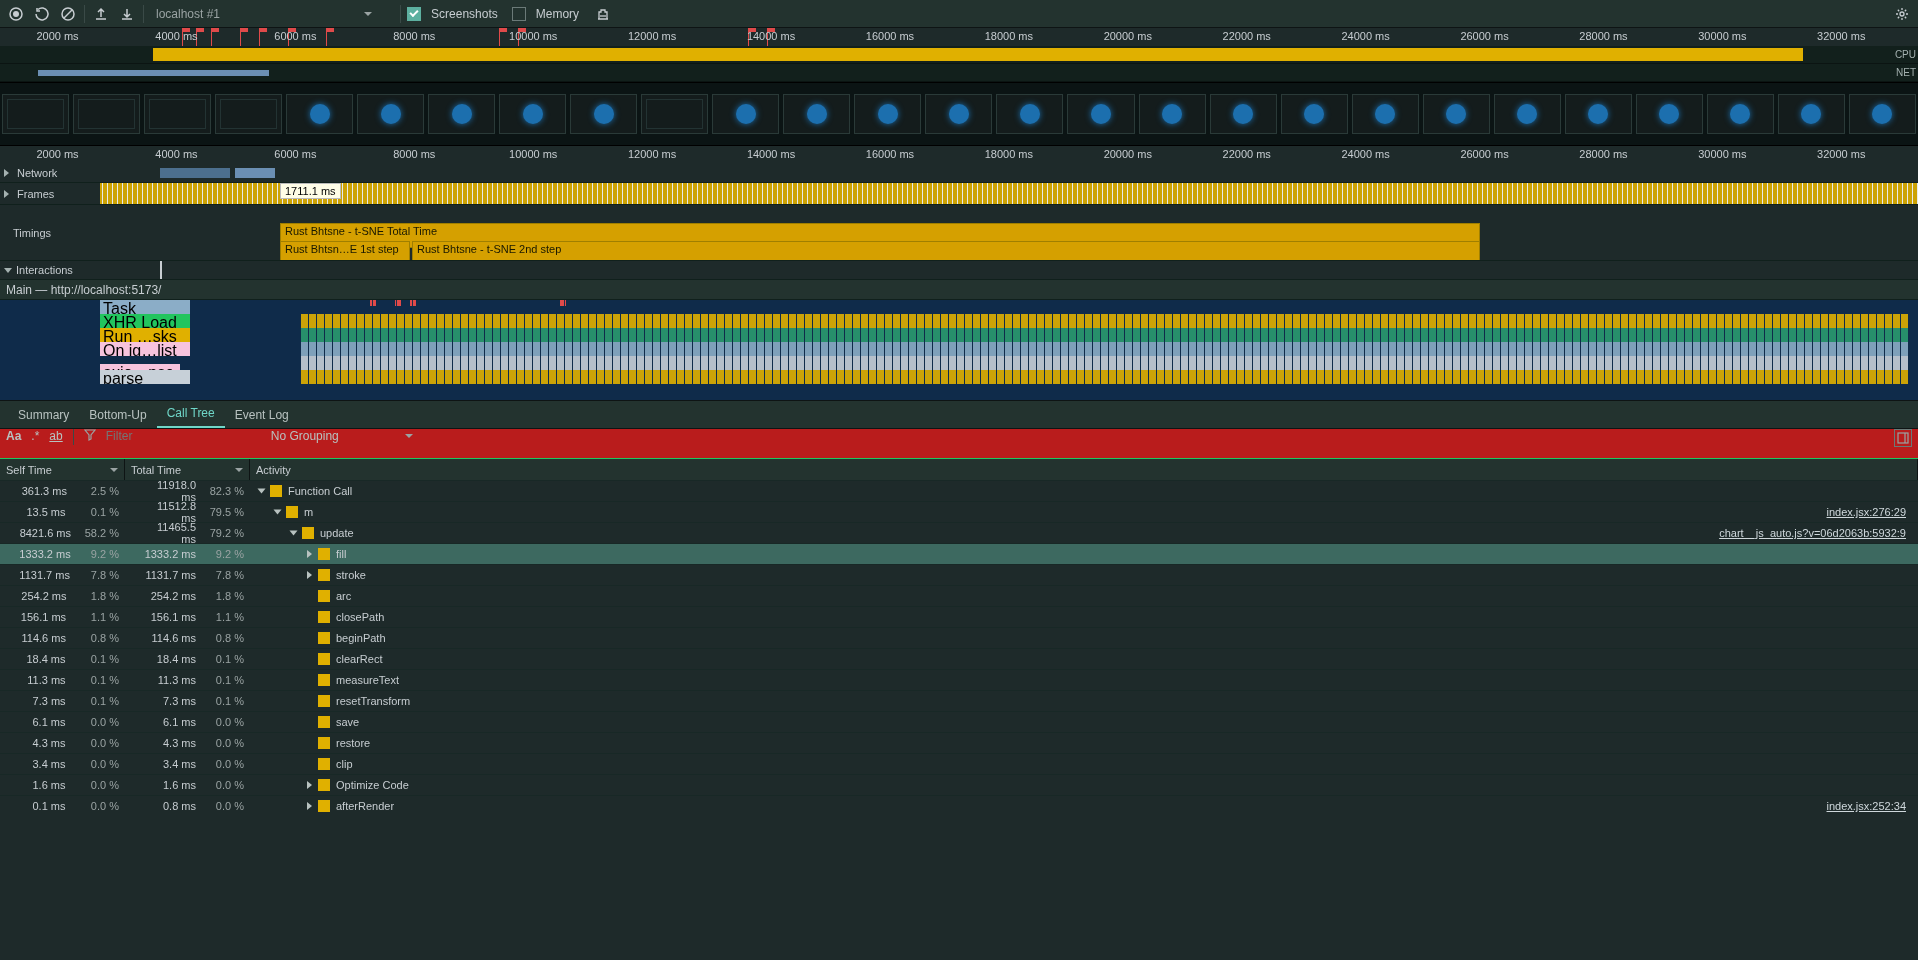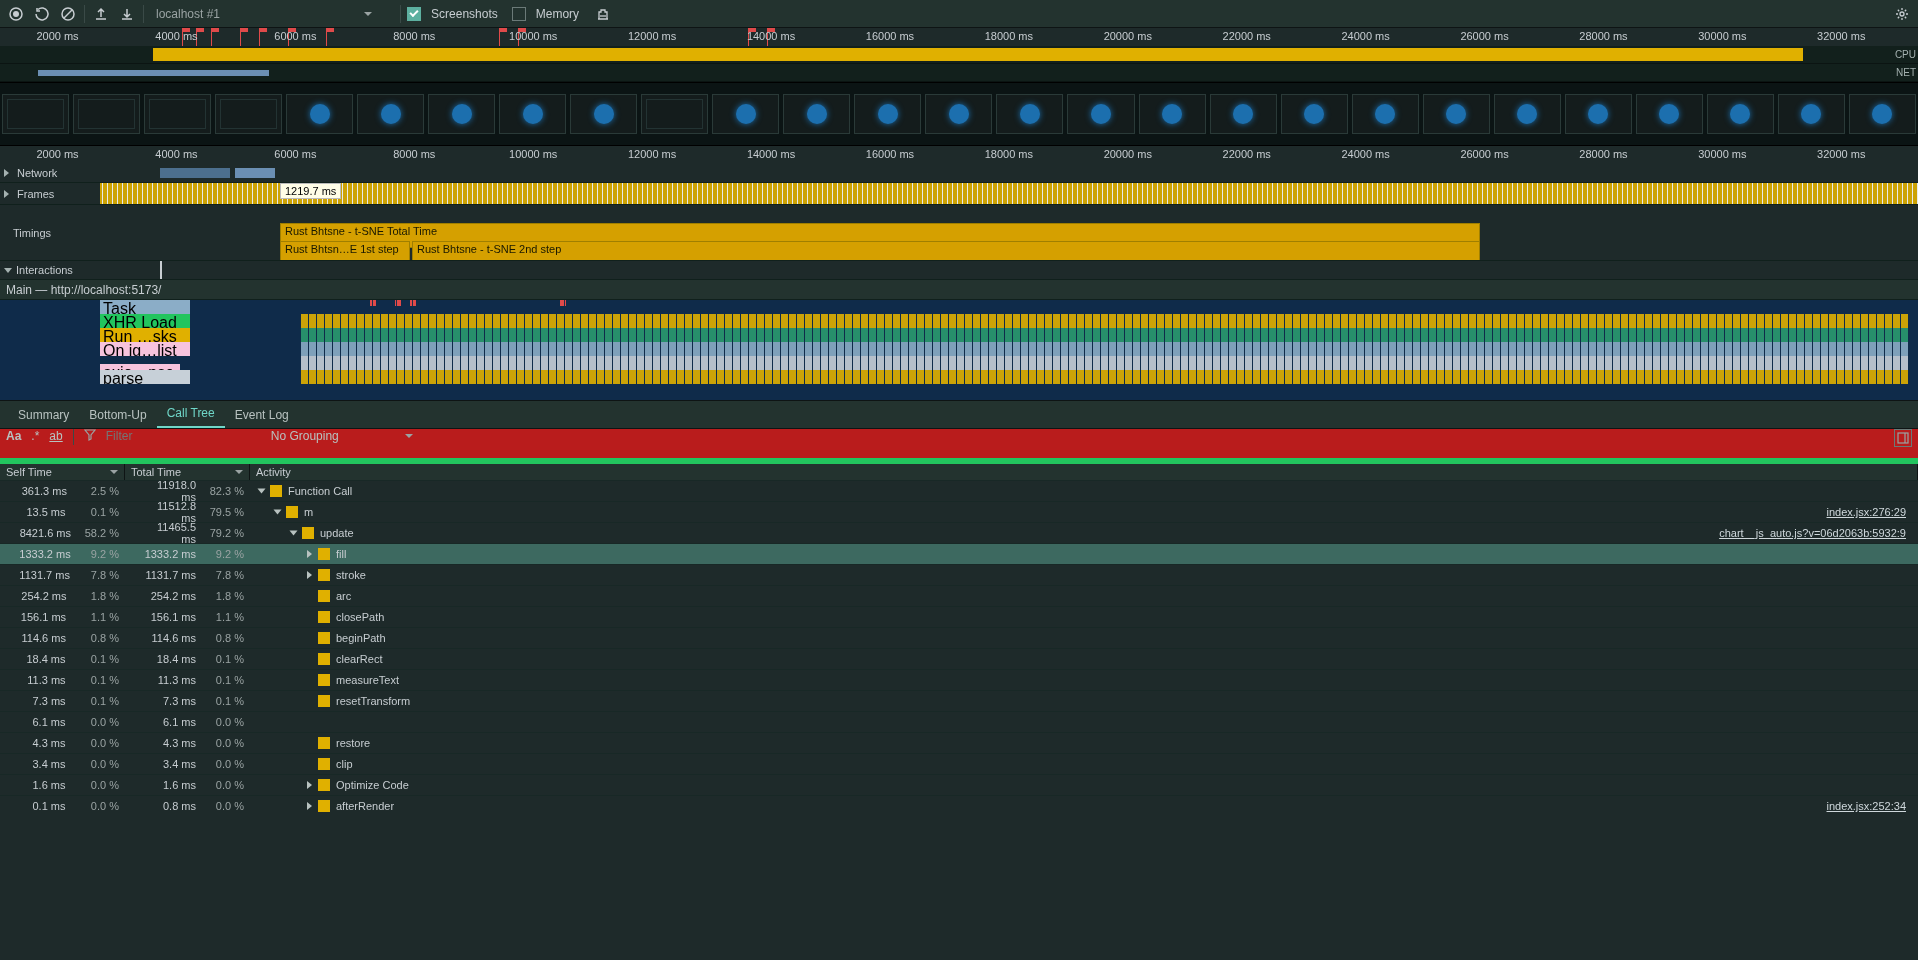--- a/index.html
+++ b/index.html
@@ -80,21 +80,21 @@
 
 
 .filter-bar{height:30px;background:#b91c1c;display:flex;align-items:flex-start;padding:0 6px;gap:10px;border-top:1px solid #0e1414;}
 .filter-bar .fbtn{color:#b8c2c0;font-size:12px;cursor:pointer;}
 .filter-bar input{background:transparent;border:none;color:#c7cdd1;font-size:12px;outline:none;}
 .filter-bar .funnel{width:12px;height:12px;display:inline-block;}
 .grouping{display:flex;align-items:center;gap:6px;color:#b8c2c0;}
 .sidepanel-icon{margin-left:auto;width:18px;height:18px;border:1px solid #6b7a78;display:flex;align-items:center;justify-content:center;}
 
 
-.tbl-head{height:22px;background:#23332f;display:flex;border-top:6px solid #22c55e;text-align:center;}
+.tbl-head{height:22px;background:#23332f;display:flex;border-top:1px solid #22c55e;text-align:center;}
 .col{padding:3px 6px;font-size:11px;border-right:1px solid #0e1414;display:flex;align-items:center;}
 .col-self{width:125px;justify-content:space-between;}
 .col-total{width:125px;justify-content:space-between;}
 .col-act{flex:1;}
 .row{height:21px;display:flex;border-top:1px solid #182826;}
 .row.selected{background:#3d6960;}
 .cell{padding:2px 6px;font-size:11px;display:flex;align-items:center;}
 .cell-self{width:125px;justify-content:space-between;position:relative;}
 .cell-total{width:125px;justify-content:flex-end;position:relative;}
 .cell-self .t,.cell-total .t{min-width:54px;text-align:right;}
@@ -347,21 +347,21 @@
       <div class="netbar" style="left:135px;width:40px"></div>
     </div>
 </div>
 <div class="lane-row" style="height:22px">
   <div class="lane-label">
       <span class="tri right"></span>
       <span>Frames</span>
     </div>
   <div class="lane-body">
       <div class="frametrack"></div>
-      <div class="frametip">1219.7 ms</div>
+      <div class="frametip">1711.1 ms</div>
     </div>
 </div>
 <div class="lane-row" style="height:56px">
   <div class="lane-label">
       <span style="width:9px"></span>
       <span>Timings</span>
     </div>
   <div class="lane-body">
     <div class="timing-bar" style="left:180px;width:1200px;top:18px">Rust Bhtsne - t-SNE Total Time</div>
     <div class="timing-bar" style="left:180px;width:130px;top:36px">Rust Bhtsn…E 1st step</div>
@@ -636,20 +636,25 @@
       <div class="cell cell-self">
         <div class="pctbar" style="width:0%"></div>
         <span class="t">6.1 ms</span>
         <span class="p">0.0 %</span>
       </div>
       <div class="cell cell-total">
         <div class="pctbar pctbar-total" style="width:0%"></div>
         <span class="t">6.1 ms</span>
         <span class="p">0.0 %</span>
       </div>
+      <div class="cell cell-act" style="padding-left:54px">
+        <span style="width:14px;display:inline-block"></span>
+        <span class="swatch"></span>
+        <span>save</span>
+      </div>
     </div>
     <div class="row">
       <div class="cell cell-self">
         <div class="pctbar" style="width:0%"></div>
         <span class="t">4.3 ms</span>
         <span class="p">0.0 %</span>
       </div>
       <div class="cell cell-total">
         <div class="pctbar pctbar-total" style="width:0%"></div>
         <span class="t">4.3 ms</span>

